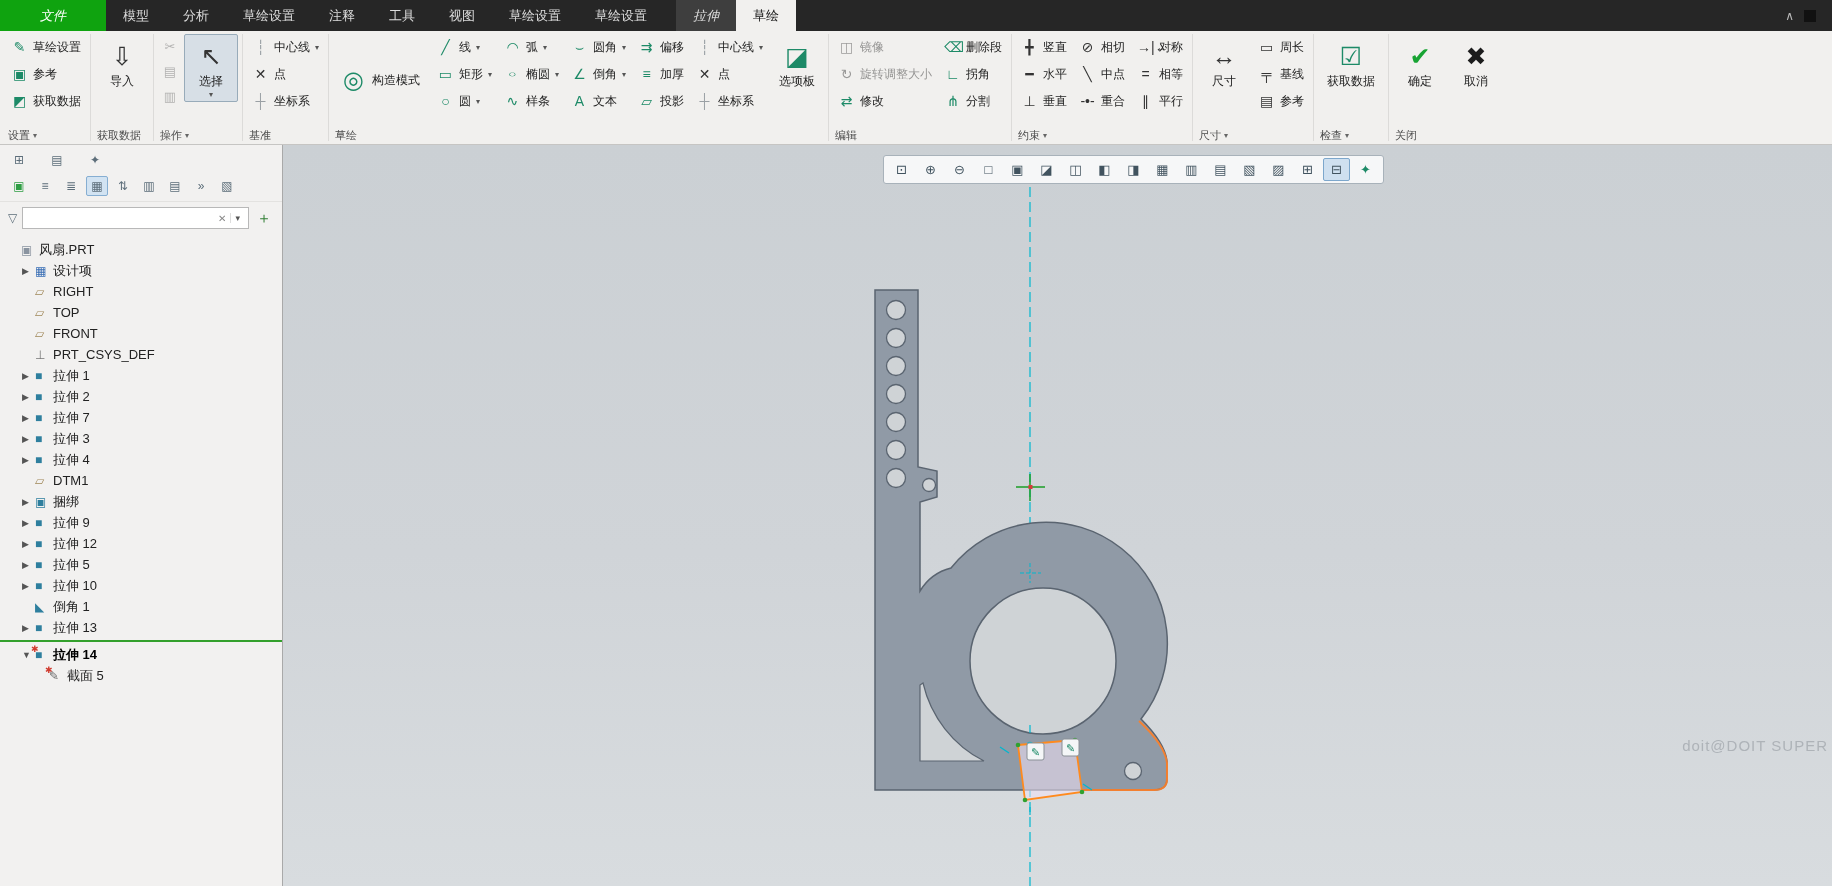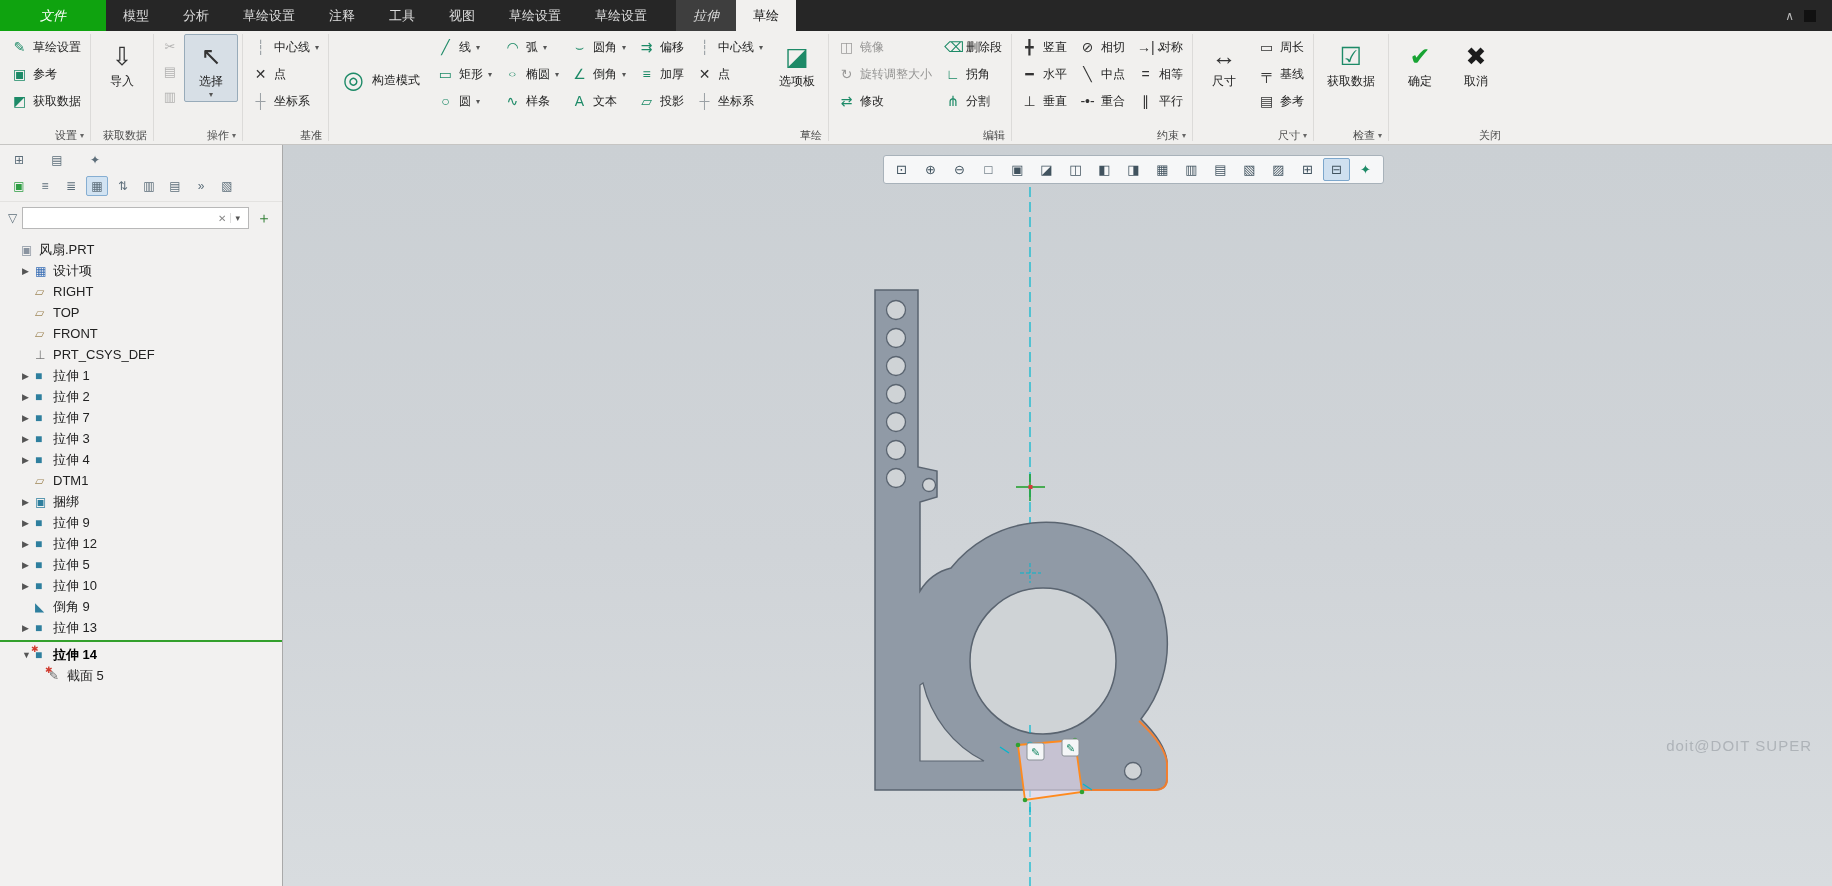--- a/index.html
+++ b/index.html
@@ -16,21 +16,21 @@
   .mtab.act { background:#f1f0ee; color:#141414; }
   .mbar-right { margin-left:auto; display:flex; align-items:center; gap:10px; padding-right:16px; color:#b9b9b9; font-size:12px; }
   .corner-box { width:12px; height:12px; background:#111; }
 
   
   .ribbon { height:114px; flex:0 0 114px; background:#f1f0ee; border-bottom:1px solid #c6c5c3; display:flex; align-items:stretch; padding:0 2px; overflow:hidden; }
   .rgroup { display:flex; flex-direction:column; }
   .rbody { flex:1; display:flex; align-items:flex-start; padding:3px 4px 0; }
   .row { flex-direction:row; gap:2px; }
   .col { display:flex; flex-direction:column; gap:1px; }
-  .rglabel { height:17px; display:flex; align-items:center; justify-content:flex-end; gap:3px; font-size:11px; color:#4c4c4c; white-space:nowrap; padding:0 6px; }
+  .rglabel { height:17px; display:flex; align-items:center; justify-content:flex-start; gap:3px; font-size:11px; color:#4c4c4c; white-space:nowrap; padding:0 6px; }
   .gcaret { font-size:8px; color:#666; }
   .rsep { width:1px; background:#dcdbd9; margin:3px 0; flex:0 0 1px; }
 
   .rbtn-s { display:flex; align-items:center; height:26px; padding:0 5px; gap:5px; font-size:12px; color:#1e1e1e; white-space:nowrap; border-radius:2px; }
   .ric { width:17px; text-align:center; font-size:14px; color:#333; flex:0 0 17px; line-height:1; }
   .rcaret { font-size:8px; color:#555; }
   .rlabel { line-height:1; }
   .teal { color:#1d8a67; }
   .dim { color:#9aa0a4; }
   .green { color:#18a433; }
@@ -75,21 +75,21 @@
   .tree-item.active .tlabel { font-weight:bold; color:#000000; }
   .tree-sep { border-top:2px solid #33a02c; margin:2px 0; }
 
   
   .canvas { flex:1; position:relative; background:linear-gradient(180deg,#cbd0d4 0%,#d0d4d8 55%,#d8dcdf 100%); overflow:hidden; }
   .canvas svg { position:absolute; inset:0; width:100%; height:100%; }
   .ctoolbar { position:absolute; top:10px; left:600px; display:flex; gap:2px; background:#f6f7f8; border:1px solid #a8b2ba; padding:2px 4px; border-radius:3px; }
   .cbtn { width:27px; height:23px; display:flex; align-items:center; justify-content:center; color:#41535f; font-size:13px; border:1px solid transparent; border-radius:2px; }
   .cbtn.pressed { background:#cfe0f0; border-color:#7da7cc; }
   .cbtn .js-ic.teal { color:#1d8a67; }
-  .watermark { position:absolute; top:592px; right:20px; color:#aeb3b8; font-size:15px; letter-spacing:1px; }
+  .watermark { position:absolute; top:592px; right:4px; color:#aeb3b8; font-size:15px; letter-spacing:1px; }
 </style>
 </head>
 <body>
 
 <div class="app">
 
   <div class="menubar">
     <div class="filetab">文件</div>
     <div class="mtabs">
         <div class="mtab">模型</div>
@@ -642,21 +642,21 @@
     <span class="exp">▶</span>
     <span class="marks"></span>
     <span class="ticon js-ic i-ext">■</span>
     <span class="tlabel">拉伸 10</span>
   </div>
           <div class="tree-item">
     <span class="js-pad" style="width: 14px;"></span>
     <span class="exp"></span>
     <span class="marks"></span>
     <span class="ticon js-ic i-ext">◣</span>
-    <span class="tlabel">倒角 9</span>
+    <span class="tlabel">倒角 1</span>
   </div>
           <div class="tree-item">
     <span class="js-pad" style="width: 14px;"></span>
     <span class="exp">▶</span>
     <span class="marks"></span>
     <span class="ticon js-ic i-ext">■</span>
     <span class="tlabel">拉伸 13</span>
   </div>
           <div class="tree-sep"></div>
           <div class="tree-item active">

